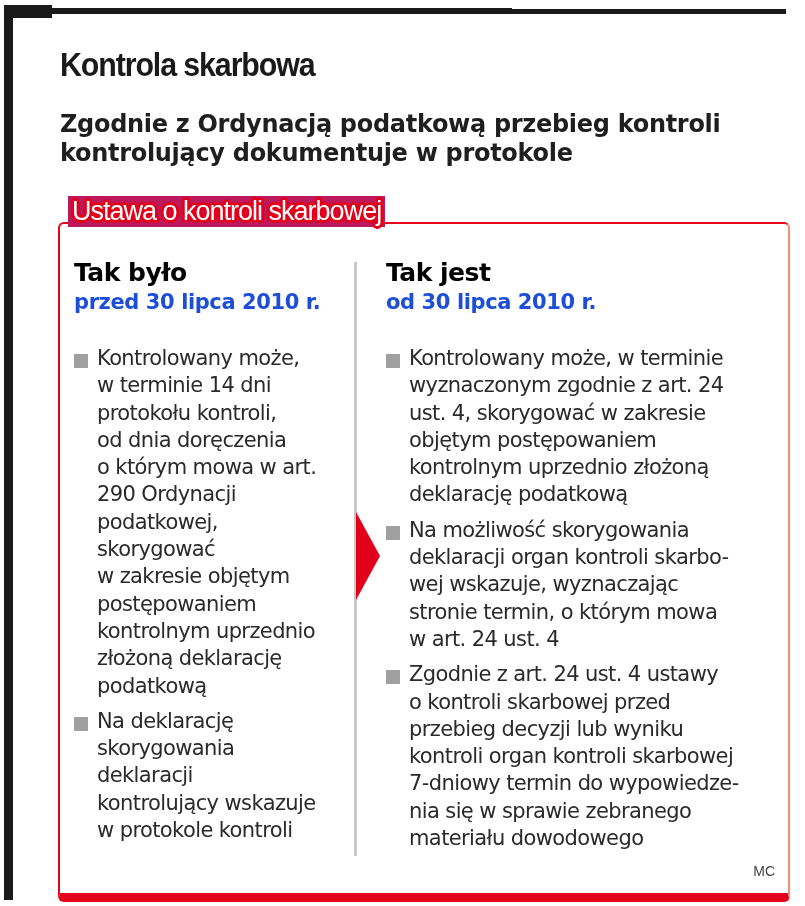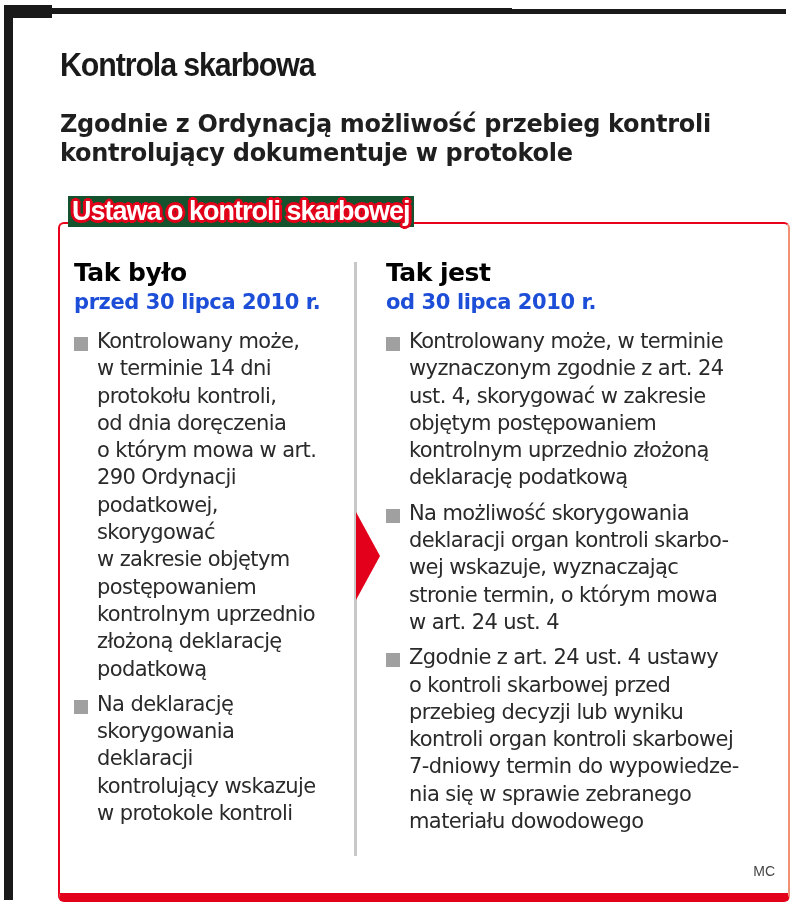--- a/index.html
+++ b/index.html
@@ -13,60 +13,60 @@
     .title { position: absolute; left: 60px; top: 46px; font-size: 33px; font-weight: bold;
              letter-spacing: -1.2px; color: #1a1a1a; transform: scaleX(0.92); transform-origin: left; }
     .subtitle { position: absolute; left: 60px; top: 110px; width: 720px; font-size: 24px;
                 font-weight: bold; line-height: 29px; color: #1f1f1f; font-family: "DejaVu Sans", sans-serif;
                 letter-spacing: -0.3px; }
 
     .box { position: absolute; left: 58px; top: 222px; width: 728px; height: 669px;
            border-left: 2px solid #e8001c; border-right: 2px solid #f29073;
            border-top: 2px solid #e8001c; border-radius: 6px 6px 6px 6px;
            border-bottom: 9px solid #e2001a; }
-    .box-label { position: absolute; left: 68px; top: 196px; font-size: 27px; font-weight: bold;
-                 color: #ffffff; letter-spacing: -1px; background: #14532d; padding: 0 4px;
+    .box-label { position: absolute; left: 68px; top: 196px; font-size: 27px; font-weight: normal;
+                 color: #ffffff; letter-spacing: -1px; background: #be185d; padding: 0 4px;
                  -webkit-text-stroke: 0; text-shadow:
                    -2px 0 #e2001a, 2px 0 #e2001a, 0 -2px #e2001a, 0 2px #e2001a,
                    -2px -2px #e2001a, 2px 2px #e2001a, -2px 2px #e2001a, 2px -2px #e2001a,
                    -3px 0 #e2001a, 3px 0 #e2001a, 0 3px #e2001a, 0 -3px #e2001a; }
 
     .divider { position: absolute; left: 354px; top: 262px; width: 3px; height: 594px; background: #c8c8c8; }
     .arrow { position: absolute; left: 356px; top: 512px; width: 0; height: 0;
              border-top: 44px solid transparent; border-bottom: 44px solid transparent;
              border-left: 24px solid #e2001a; }
 
     .col { position: absolute; top: 258px; }
     .col-left { left: 74px; width: 275px; }
     .col-right { left: 386px; width: 395px; }
     .col-head { font-size: 25px; font-weight: bold; color: #000000; line-height: 30px; letter-spacing: -0.5px;
                 font-family: "DejaVu Sans", sans-serif; }
     .col-sub { font-size: 21px; font-weight: bold; color: #1d4ed8; line-height: 28px;
                font-family: "DejaVu Sans", sans-serif; letter-spacing: -0.4px; }
-    .items { margin-top: 12px; }
+    .items { margin-top: 29px; }
     .item { position: relative; padding-left: 23px; margin-bottom: 8px; }
     .bullet { position: absolute; left: 0; top: 9px; width: 14px; height: 14px; background: #a0a0a0; }
     .line { display: block; font-size: 21px; line-height: 27.3px; color: #2a2a2a; white-space: nowrap;
             font-family: "DejaVu Sans", sans-serif; letter-spacing: -0.6px; }
 
     .credit { position: absolute; right: 30px; top: 863px; font-size: 14px; color: #444; font-weight: normal; }
   </style>
 </head>
 <body>
 
 <div class="frame-tab"></div>
 <div class="frame-top" style="width:0"></div>
 <div style="position:absolute;left:50px;top:8px;width:462px;height:6px;background:#1a1a1a;"></div>
 <div style="position:absolute;left:50px;top:9px;width:736px;height:5px;background:#1a1a1a;"></div>
 <div class="frame-left"></div>
 
 <h1 class="title" style="margin:0;">Kontrola skarbowa</h1>
 
 <div class="subtitle">
-  <div>Zgodnie z Ordynacją możliwość przebieg kontroli</div>
+  <div>Zgodnie z Ordynacją podatkową przebieg kontroli</div>
   <div>kontrolujący dokumentuje w protokole</div>
 </div>
 
 <div class="box"></div>
 <div class="box-label">Ustawa o kontroli skarbowej</div>
 
 <div class="divider"></div>
 <div class="arrow"></div>
 
 <div class="col col-left">

